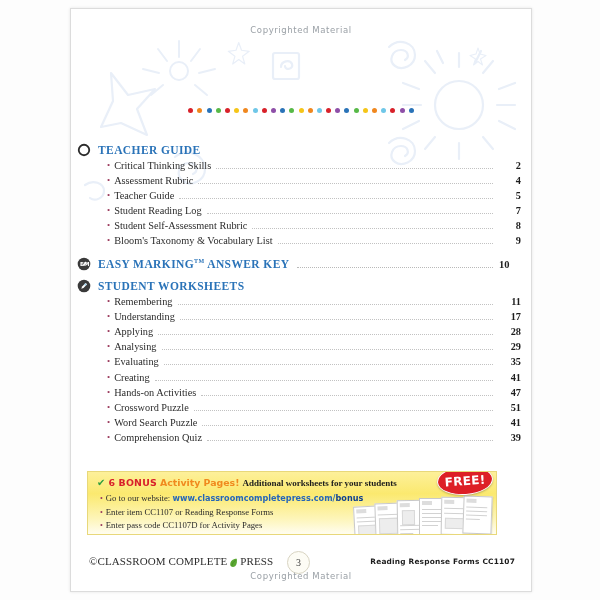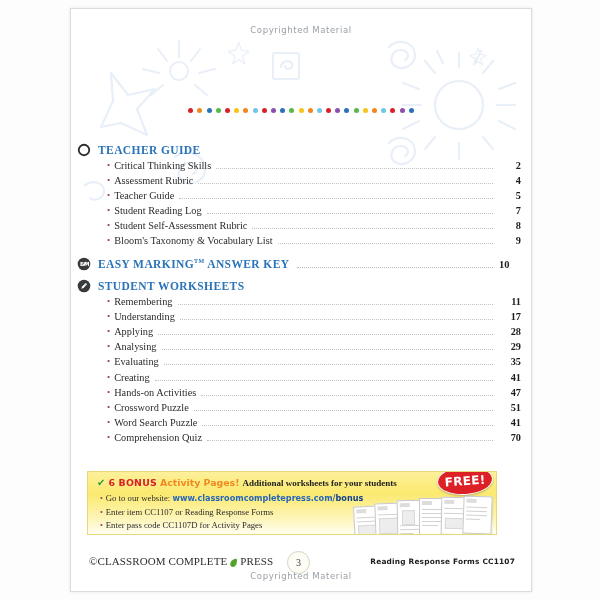--- a/index.html
+++ b/index.html
@@ -527,21 +527,21 @@
           <div class="entry">
             <span class="bullet">•</span>
             <span class="entry-label">Word Search Puzzle</span>
             <span class="entry-dots"></span>
             <span class="entry-page">41</span>
           </div>
           <div class="entry">
             <span class="bullet">•</span>
             <span class="entry-label">Comprehension Quiz</span>
             <span class="entry-dots"></span>
-            <span class="entry-page">70</span>
+            <span class="entry-page">39</span>
           </div>
         </div>
 
     </div>
 
     <div class="bonus-box">
       <div class="bonus-head">
         <span class="check">✔</span>
         <span class="bonus-red">6 BONUS</span>
         <span class="bonus-orange">Activity Pages!</span>

